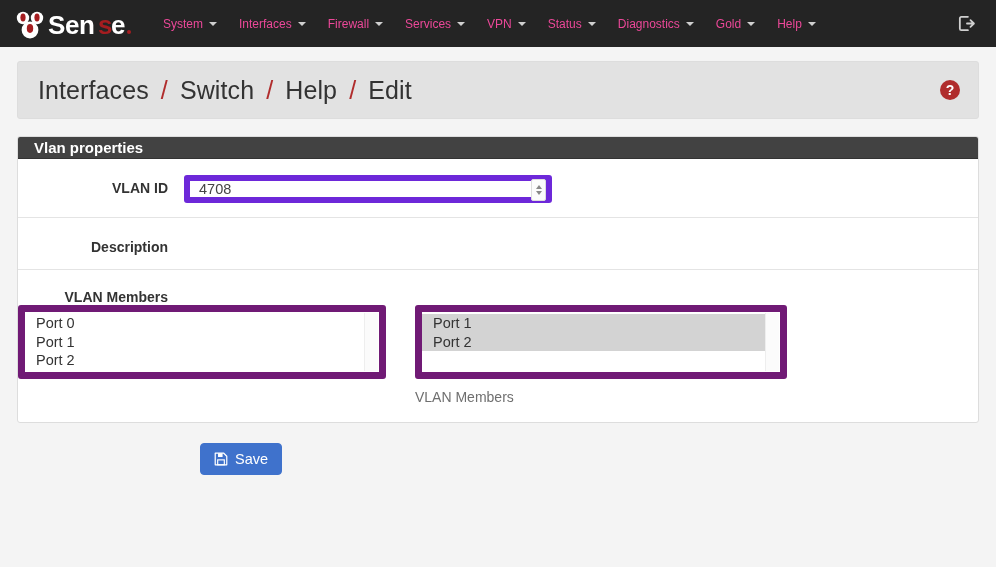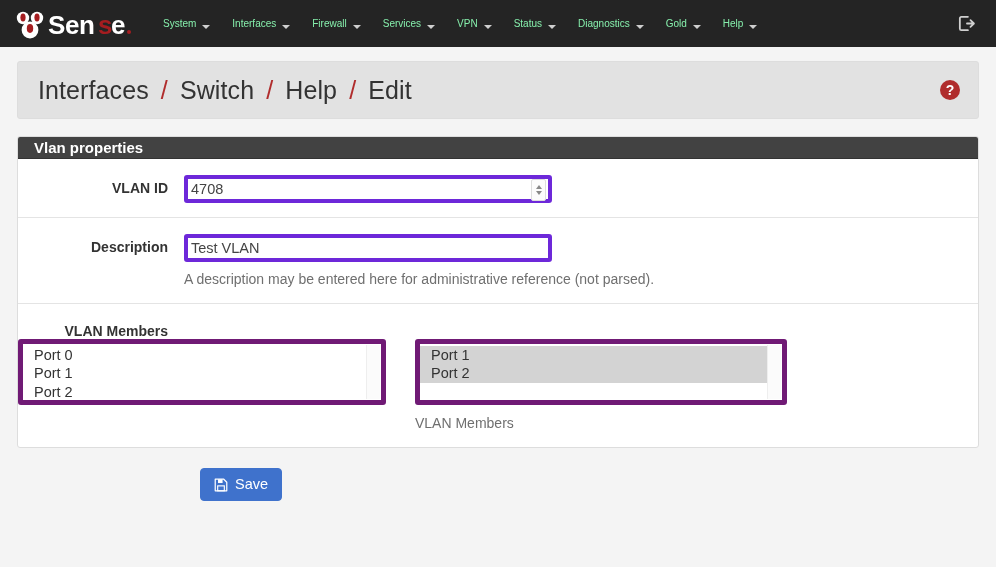--- a/index.html
+++ b/index.html
@@ -31,26 +31,26 @@
     margin-right: 14px;
     flex: none;
   }
   .brand svg { display: block; }
   .nav-items {
     display: flex;
     align-items: center;
     flex: 1 1 auto;
   }
   .nav-item {
-    color: #86efac;
-    font-size: 10px;
+    color: #ec4899;
+    font-size: 12px;
     padding: 6px 11px;
     white-space: nowrap;
     display: flex;
-    align-items: flex-end;
+    align-items: center;
     cursor: pointer;
     line-height: 1;
   }
   .caret {
     display: inline-block;
     width: 0; height: 0;
     margin-left: 6px;
     border-left: 4px solid transparent;
     border-right: 4px solid transparent;
     border-top: 4px solid #cfcfcf;
@@ -146,23 +146,23 @@
     color: #6f6f6f;
     font-size: 14px;
     margin-top: 8px;
     line-height: 1.35;
   }
 
   .text-input {
     font-family: "Liberation Sans", sans-serif;
     font-size: 14.5px;
     color: #444444;
-    border: 4px solid #6d28d9;
+    border: 6px solid #6d28d9;
     border-radius: 3px;
-    padding: 5px 3px;
+    padding: 5px 9px;
     box-sizing: border-box;
     height: 28px;
     background: #ffffff;
     outline: none;
   }
   .input-vlanid { width: 368px; padding-right: 22px; }
   .input-desc   { width: 368px; }
 
   .number-wrap { position: relative; display: inline-block; }
   .spinner {
@@ -189,24 +189,24 @@
   .spin-dn { border-top: 4px solid #888888; }
 
   
   .members-row { display: flex; padding: 14px 0 14px 0; }
   .members-cols { flex: 1 1 auto; display: flex; }
   .members-col { flex: none; }
   .col-left  { width: 368px; margin-right: 29px; }
   .col-right { width: 372px; }
 
   .listbox {
-    border: 5px solid #701a75;
+    border: 7px solid #701a75;
     border-radius: 3px;
     background: #ffffff;
-    height: 66px;
+    height: 74px;
     padding: 2px 0 2px 0;
     box-sizing: border-box;
     position: relative;
     overflow: hidden;
   }
   .listbox-scroll {
     position: absolute;
     top: 1px; right: 1px; bottom: 1px;
     width: 13px;
     background: #fbfbfb;
@@ -346,24 +346,20 @@
             <span class="spinner">
               <span class="spin-up"></span>
               <span class="spin-dn"></span>
             </span>
           </span>
         </div>
       </div>
 
       <div class="form-row">
         <div class="form-label">Description</div>
-        <div class="form-field">
-          <input class="text-input input-desc" type="text" value="Test VLAN" style="">
-          <div class="help-block">A description may be entered here for administrative reference (not parsed).</div>
-        </div>
       </div>
 
       <div class="form-row members-row">
         <div class="form-label">VLAN Members</div>
         <div class="members-cols">
 
           <div class="members-col col-left">
             <div class="listbox">
               <div class="listbox-scroll"></div>
               <div class="opt">Port 0</div>

